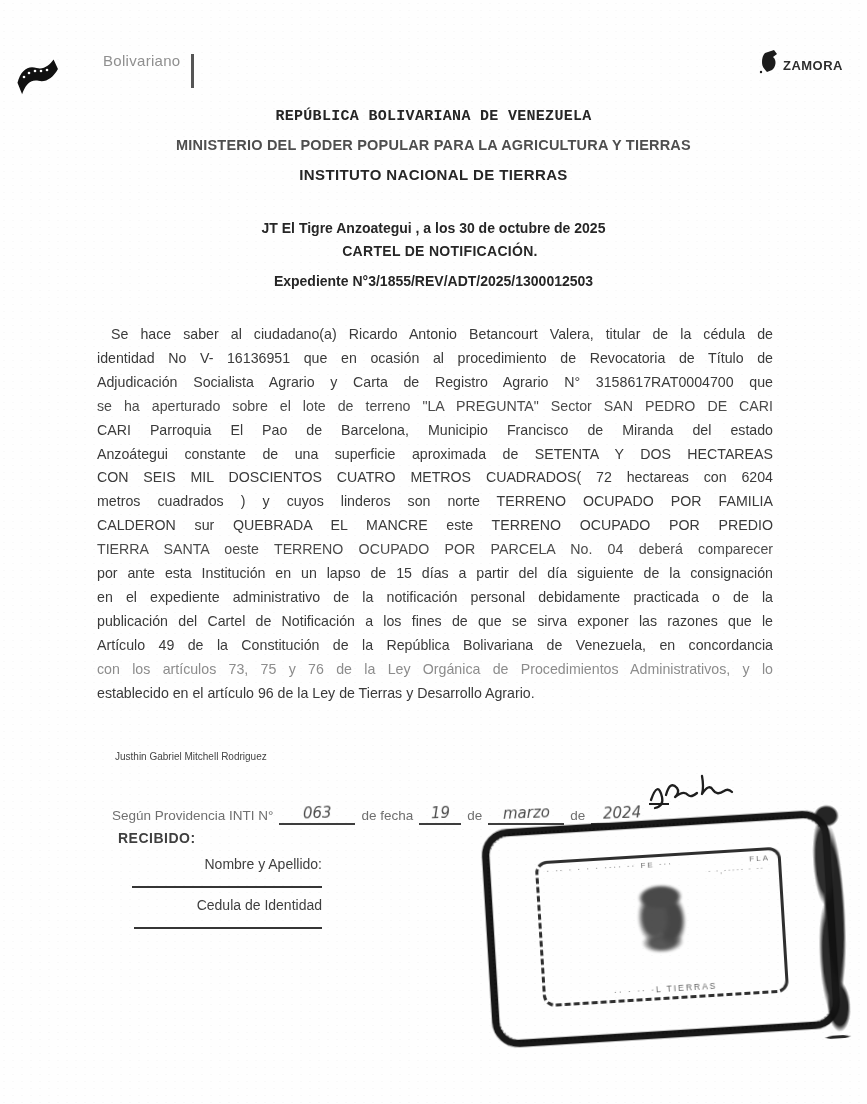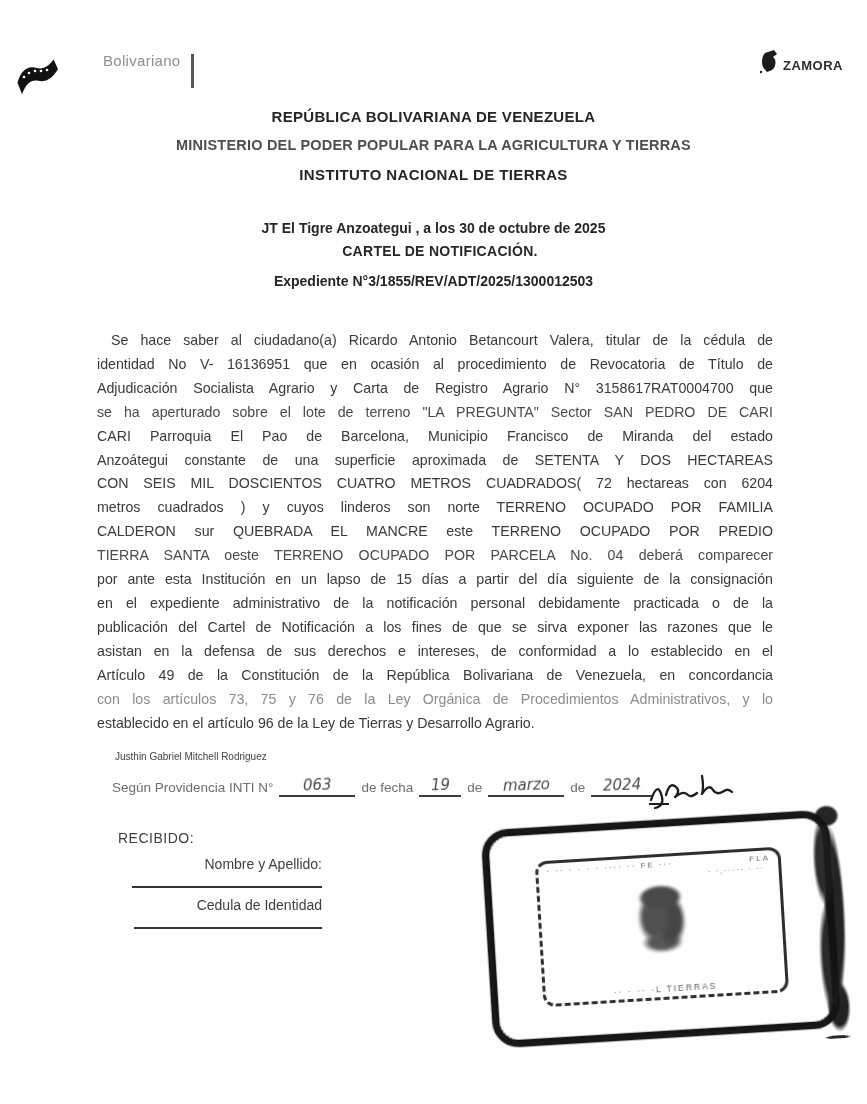--- a/index.html
+++ b/index.html
@@ -13,44 +13,44 @@
   }
   
   .flag-wrap{position:absolute; left:14px; top:58px;}
   .brand-left{position:absolute; left:103px; top:52px; display:flex; align-items:flex-start; gap:10px;}
   .brand-left .txt{font-size:15px; color:#8f8f8f; filter:blur(.3px); letter-spacing:.3px;}
   .brand-bar{width:3px; height:34px; background:#555; margin-top:2px; filter:blur(.3px);}
   .brand-right{position:absolute; right:24px; top:50px; display:flex; align-items:center; gap:2px;}
   .brand-right .txt{font-size:13px; font-weight:bold; color:#2d2d2d; letter-spacing:.5px; transform:scaleY(1.05);}
   
   .hdr{position:absolute; left:0; right:0; text-align:center; font-weight:bold; color:#262626;}
-  .hdr1{top:108px; font-size:15px; letter-spacing:.3px;}
+  .hdr1{top:108px; font-size:15px; letter-spacing:.3px;font-family:Liberation Mono, monospace;}
   .hdr2{top:137px; font-size:14.5px; color:#4e4e4e; filter:blur(.35px); letter-spacing:.2px;}
   .hdr3{top:166px; font-size:15px; letter-spacing:.4px;}
   .dateline{top:220px; font-size:14px;}
   .doc-title{top:243px; font-size:14px; letter-spacing:.3px;margin-left:13px;}
   .expediente{top:273px; font-size:14px;}
   
-  .body-block{position:absolute; left:97px; top:323px; width:676px; font-size:14.2px; line-height:23.9px; color:#3a3a3a;margin-top:6px;}
+  .body-block{position:absolute; left:97px; top:323px; width:676px; font-size:14.2px; line-height:23.9px; color:#3a3a3a;}
   .bl{text-align:justify; text-align-last:justify; white-space:nowrap0;}
   .bl.first{text-indent:14px;}
   .bl.last{text-align-last:left;}
   .bl.smudge{filter:blur(.35px); color:#4a4a4a;}
   .bl.faded{color:#8c8c8c; filter:blur(.45px);}
   
   .sig-name{position:absolute; left:115px; top:751px; font-size:10px; color:#444; filter:blur(.2px);}
-  .prov-row{position:absolute; left:112px; top:776px; display:flex; align-items:flex-end; font-size:13.5px; color:#6f6f6f; filter:blur(.25px);}
+  .prov-row{position:absolute; left:112px; top:804px; display:flex; align-items:flex-end; font-size:13.5px; color:#6f6f6f; filter:blur(.25px);}
   .prov-row .lbl{white-space:pre; padding-bottom:2px;}
   .blank{border-bottom:2px solid #3d3d3d; display:inline-flex; justify-content:center; align-items:flex-end; margin:0 6px;}
   .hand{font-family:"DejaVu Sans", sans-serif; font-style:italic; color:#4c4c4c; filter:blur(.3px); font-size:15px; transform:rotate(-2deg); padding:0 4px 1px;}
   .b-num{min-width:76px;} .b-day{min-width:42px;} .b-mon{min-width:76px;} .b-yr{min-width:62px;}
   .sig-scribble{position:absolute; left:645px; top:770px;}
   
   .recibido{position:absolute; left:118px; top:830px; font-size:14px; color:#3f3f3f;}
-  .recibido .head{font-weight:400; letter-spacing:.5px; margin-bottom:10px; filter:blur(.2px);}
+  .recibido .head{font-weight:700; letter-spacing:.5px; margin-bottom:10px; filter:blur(.2px);}
   .rec-row{display:flex; align-items:flex-end; margin-bottom:9px;flex-direction:column;}
   .rec-row .lbl{white-space:pre;}
   .rec-line{border-bottom:2px solid #353535; height:14px; margin-left:14px; filter:blur(.2px);}
   .rl1{width:190px;} .rl2{width:188px;}
   
   .stamp{position:absolute; left:487px; top:820px; width:348px; height:218px; transform:rotate(-3.5deg);}
   .stamp-outer{position:absolute; inset:0; border:7px solid #181818; border-radius:26px;
     box-shadow:0 0 0 1px rgba(0,0,0,.25), inset 0 0 0 1px rgba(0,0,0,.2); filter:blur(.4px);}
   .stamp-outer::before{content:""; position:absolute; inset:-3px; border:2px dotted rgba(0,0,0,.3); border-radius:28px;}
   .stamp-blotch{position:absolute; right:-14px; top:-8px; bottom:-12px; width:36px; opacity:.92; filter:blur(.5px);
@@ -119,21 +119,20 @@
     <div class="bl smudge">se ha aperturado sobre el lote de terreno "LA PREGUNTA" Sector SAN PEDRO DE CARI</div>
     <div class="bl">CARI  Parroquia El Pao de Barcelona, Municipio Francisco de Miranda  del estado</div>
     <div class="bl">Anzoátegui  constante de una superficie aproximada de SETENTA Y DOS HECTAREAS</div>
     <div class="bl">CON SEIS MIL DOSCIENTOS CUATRO METROS CUADRADOS( 72 hectareas con 6204</div>
     <div class="bl">metros cuadrados ) y cuyos linderos son norte  TERRENO OCUPADO POR FAMILIA</div>
     <div class="bl">CALDERON sur  QUEBRADA EL MANCRE  este  TERRENO OCUPADO POR PREDIO</div>
     <div class="bl smudge">TIERRA SANTA  oeste  TERRENO OCUPADO POR PARCELA No. 04  deberá comparecer</div>
     <div class="bl">por ante esta Institución en un lapso de 15 días a partir del día siguiente de la consignación</div>
     <div class="bl">en el expediente administrativo de la notificación personal debidamente practicada o de la</div>
     <div class="bl">publicación del Cartel de Notificación  a los fines de que se sirva exponer las razones que le</div>
-    <div class="bl">asistan en la defensa de sus derechos e intereses, de conformidad a lo establecido en el</div>
     <div class="bl">Artículo 49 de la Constitución de la República Bolivariana de Venezuela, en concordancia</div>
     <div class="bl faded">con los artículos 73, 75 y 76 de la Ley Orgánica de Procedimientos Administrativos, y lo</div>
     <div class="bl last">establecido en el artículo 96 de la Ley de Tierras y Desarrollo Agrario.</div>
   </div>
 
   <div class="sig-name">Justhin Gabriel Mitchell Rodriguez</div>
 
   <div class="prov-row">
     <span class="lbl">Según Providencia INTI N°</span>
     <span class="blank b-num">

